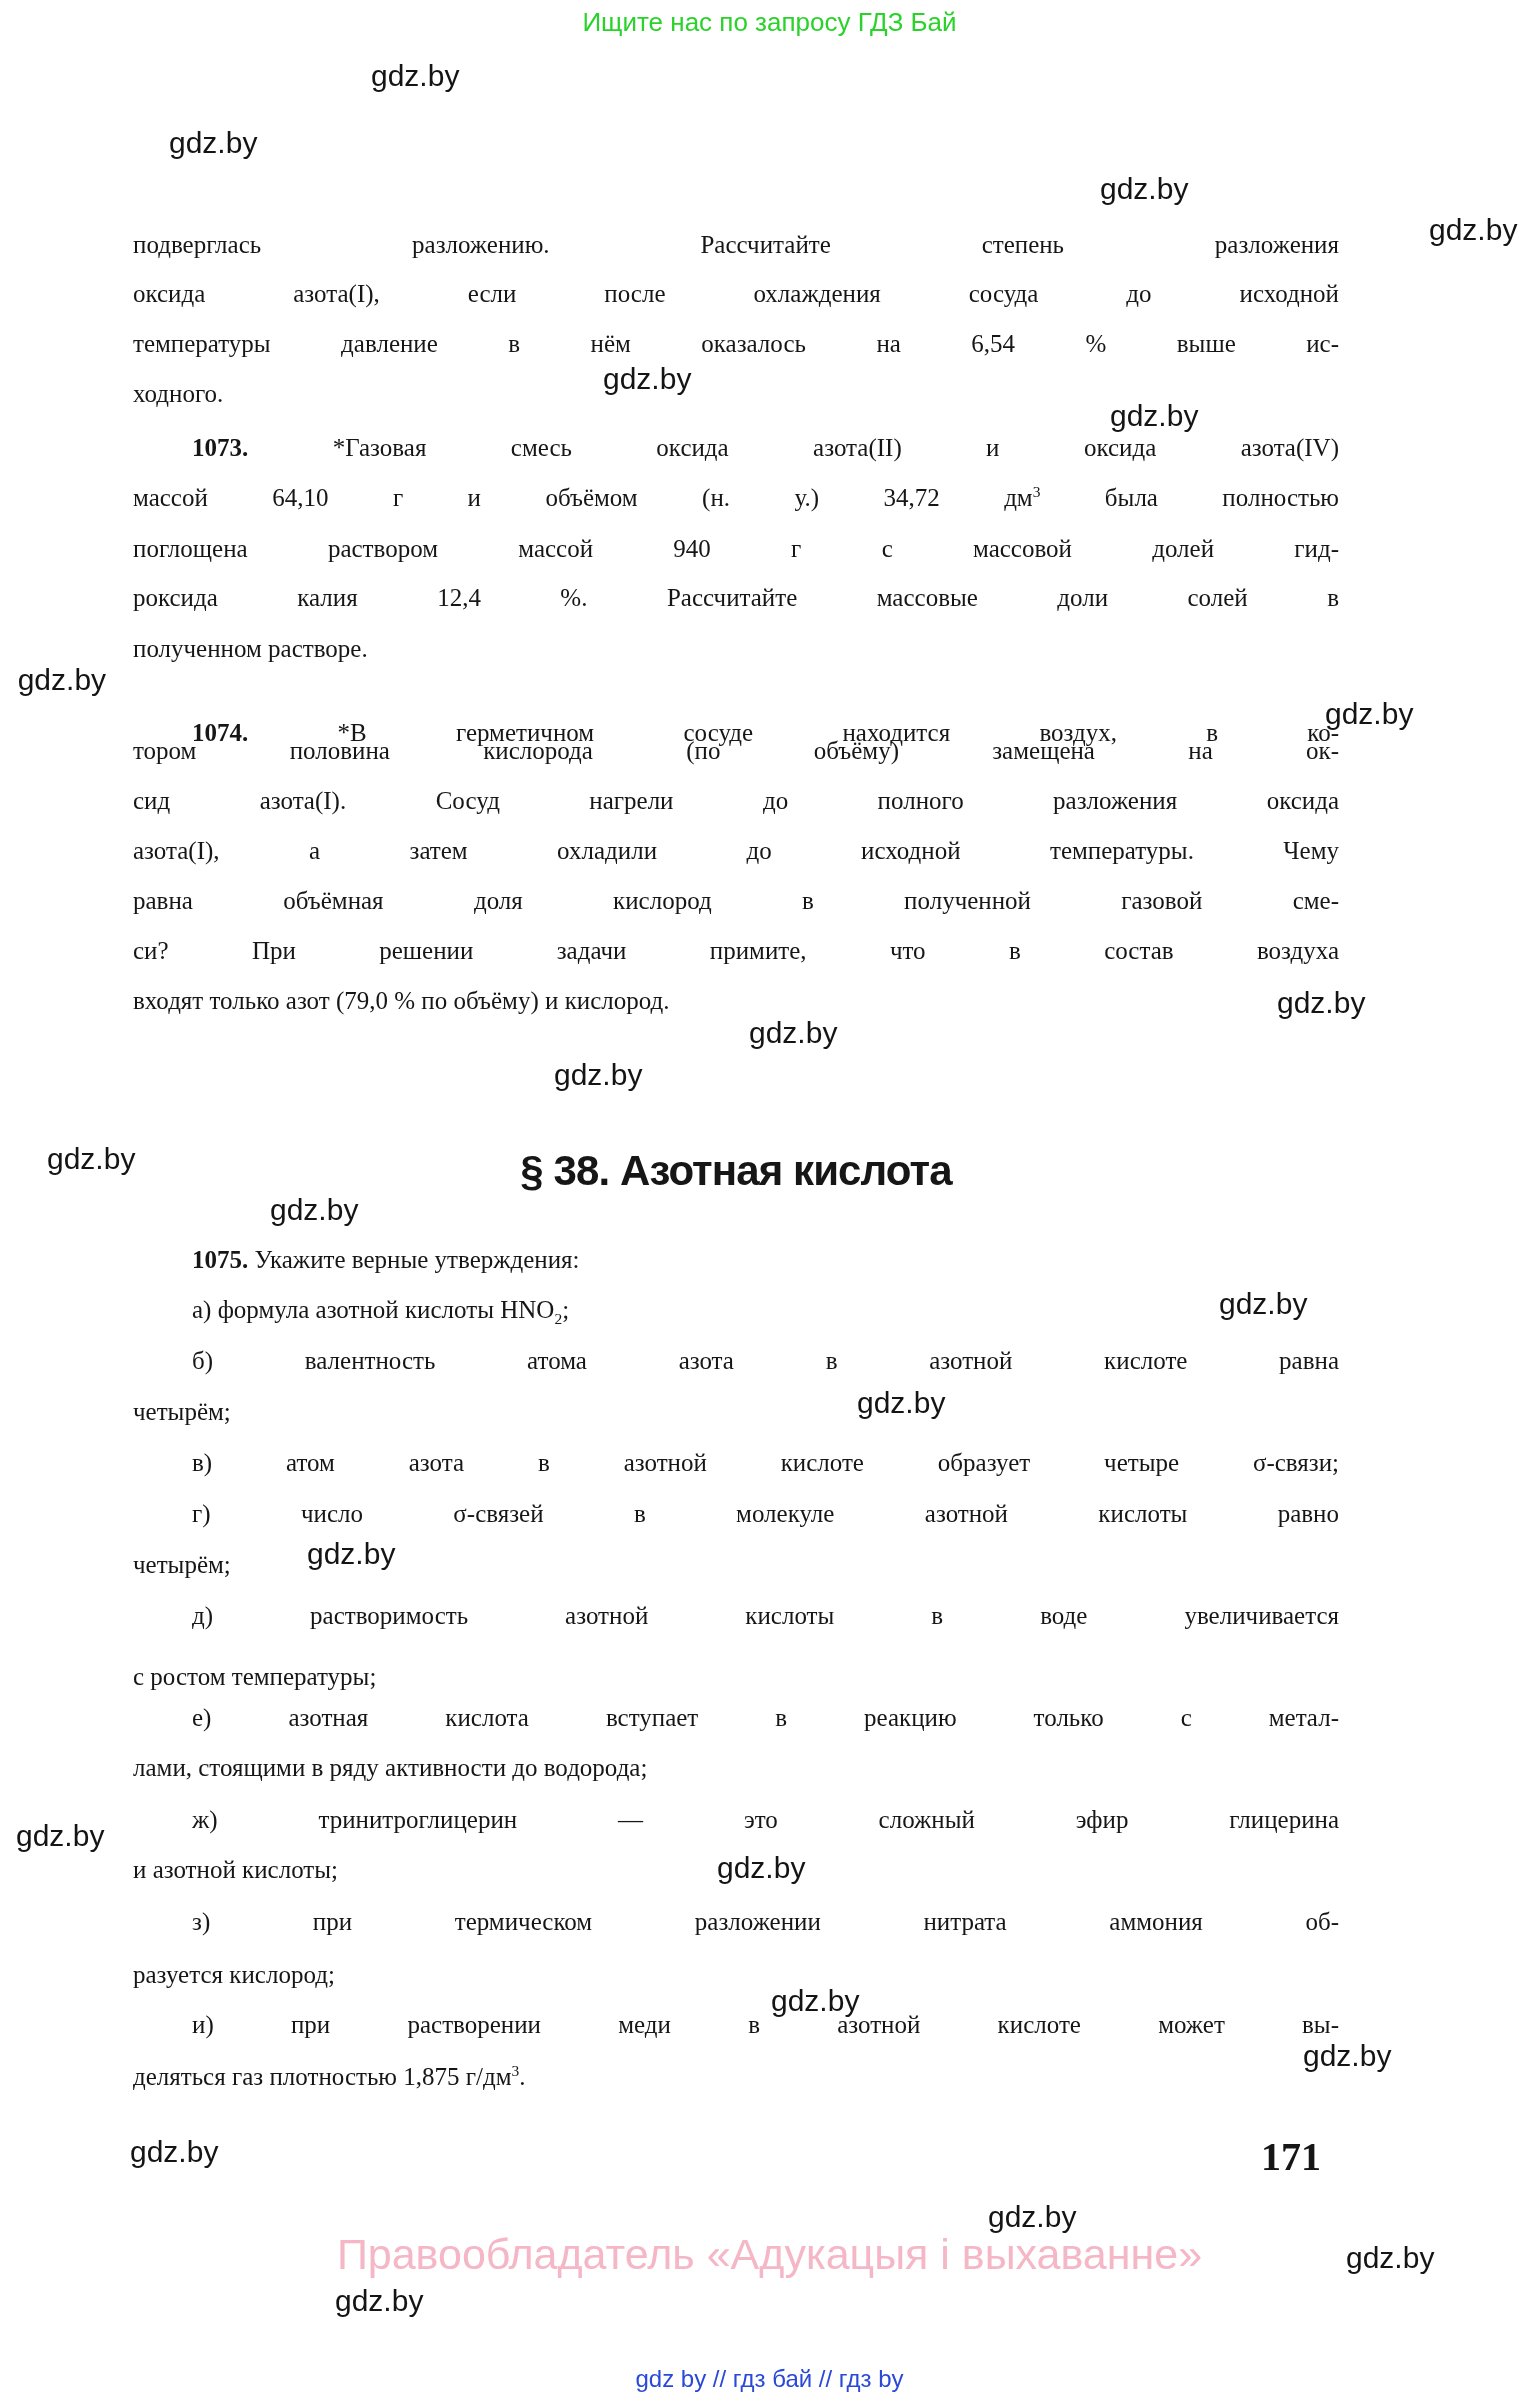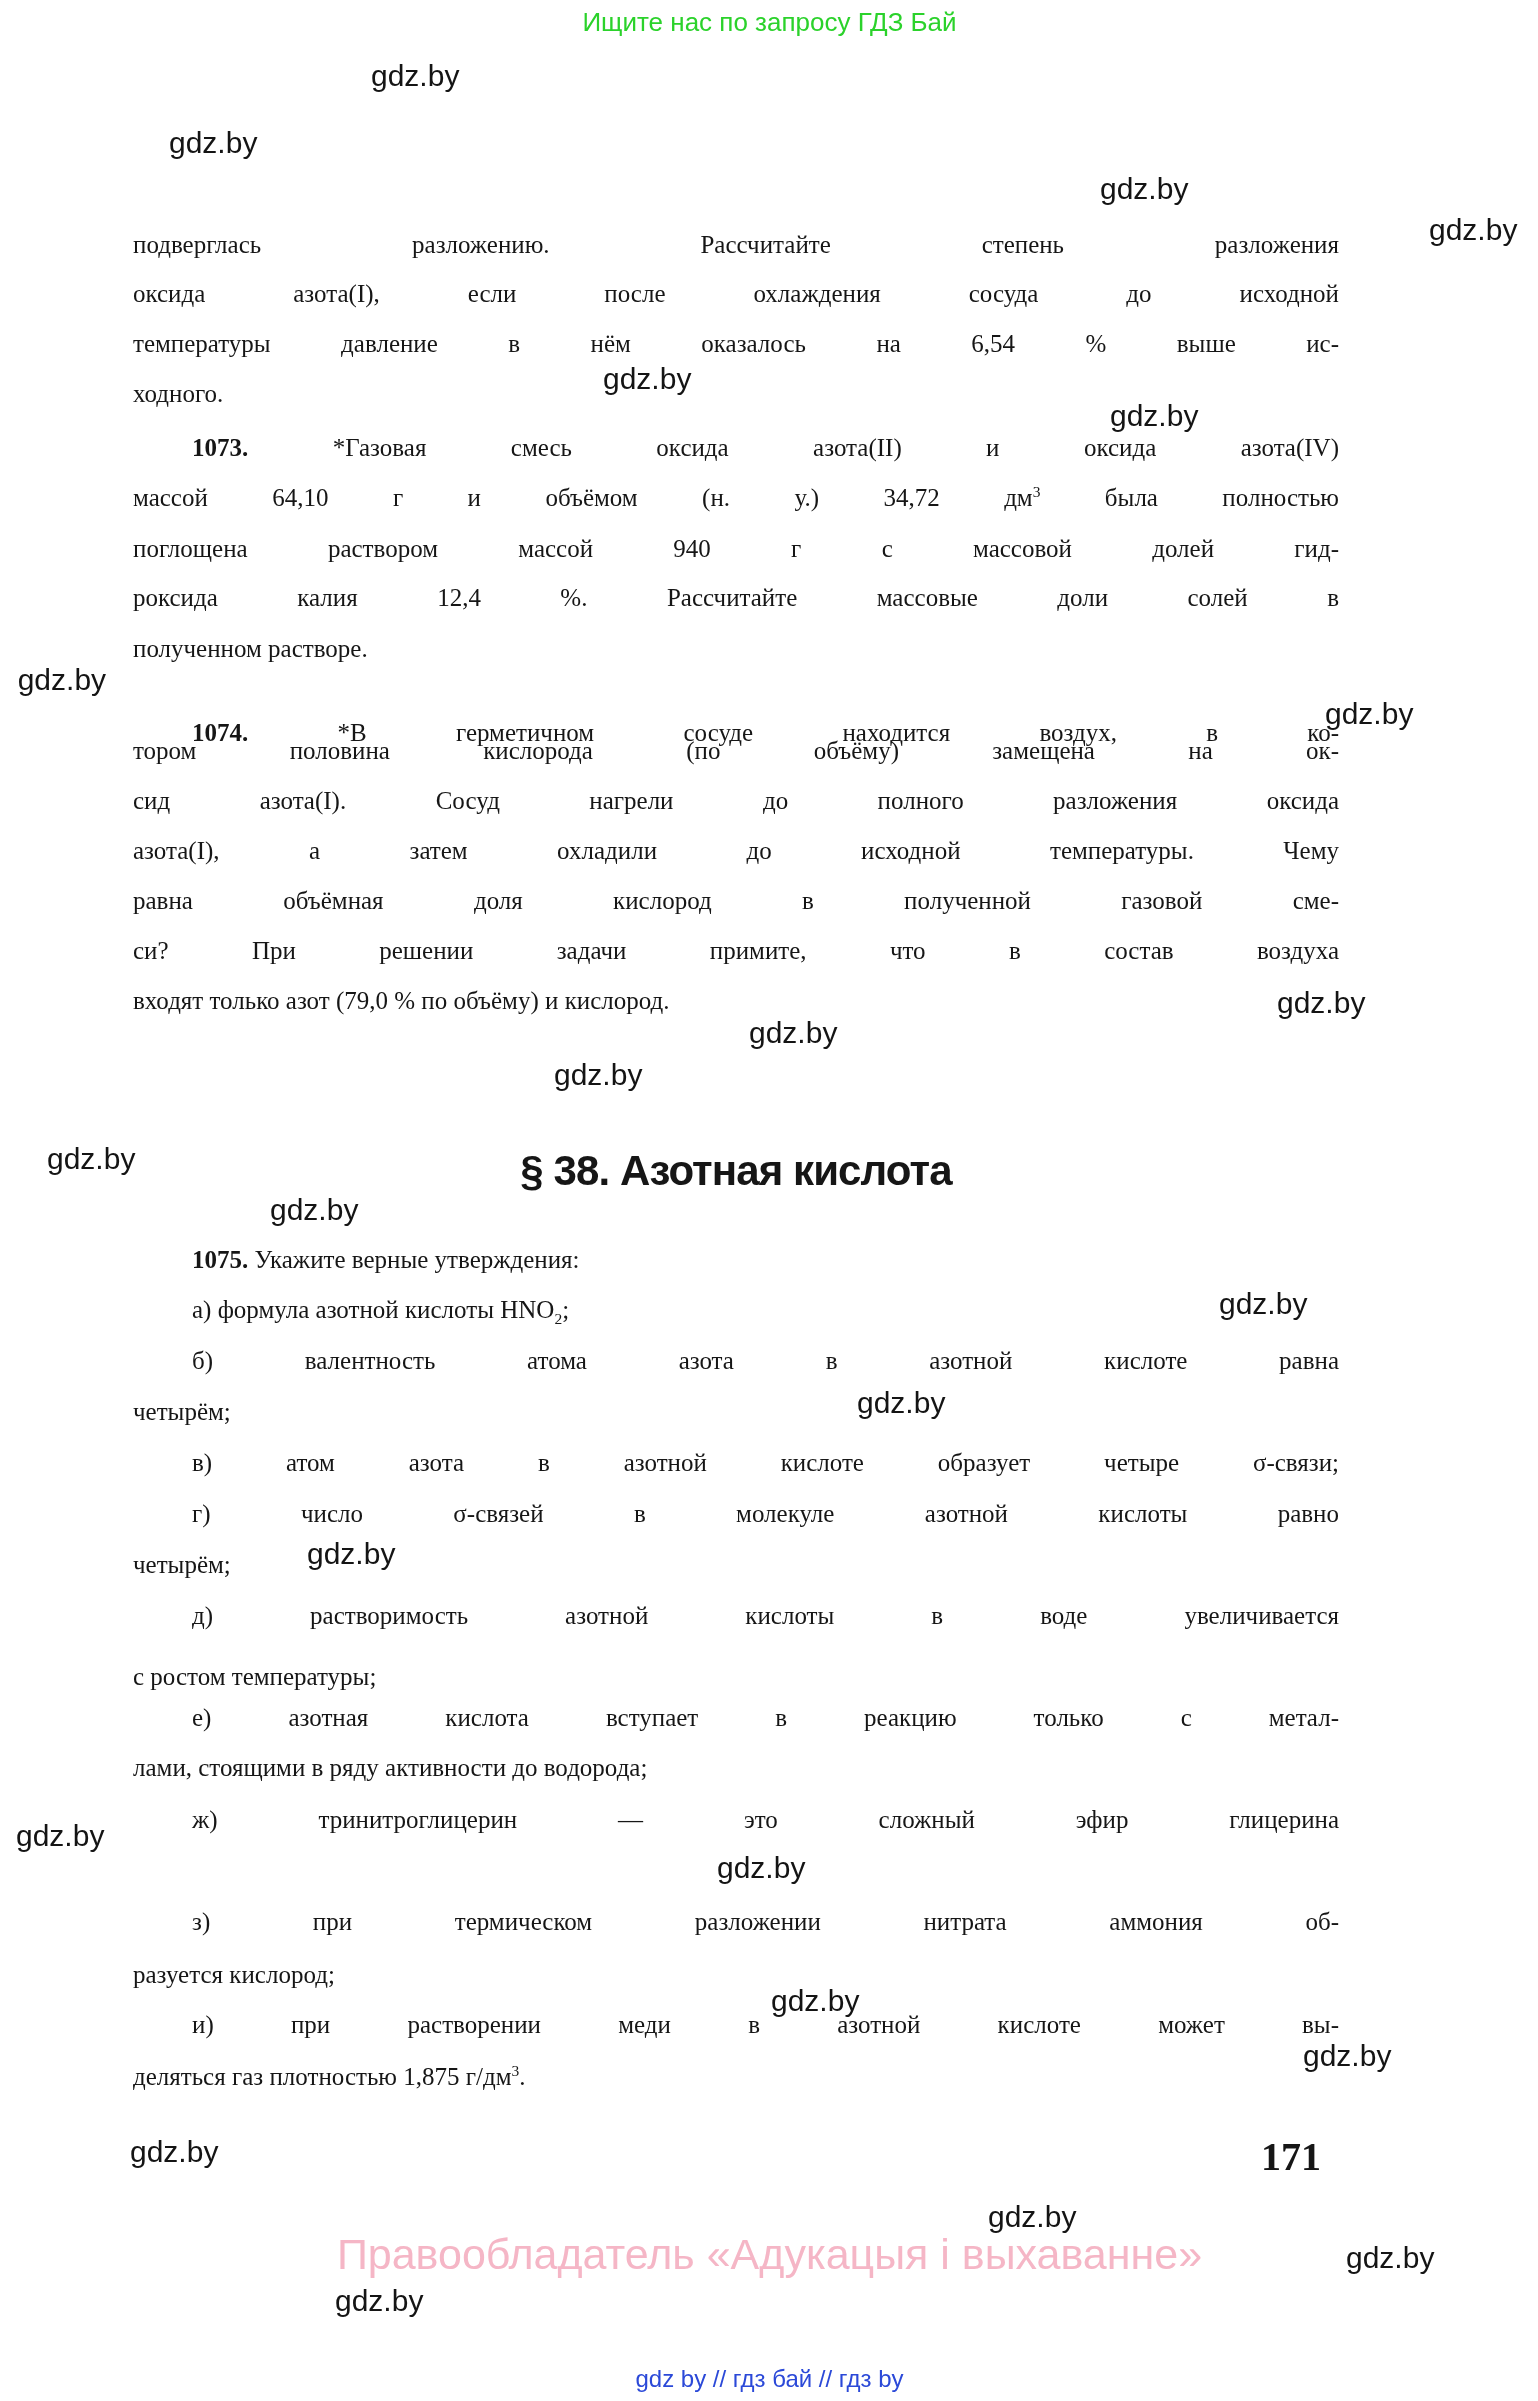--- a/index.html
+++ b/index.html
@@ -88,20 +88,21 @@
     <div class="line justify indent" style="top: 1346px;"><span>б) валентность атома азота в азотной кислоте равна</span></div>
     <div class="line" style="top: 1397px;"><span>четырём;</span></div>
     <div class="line justify indent" style="top: 1448px;"><span>в) атом азота в азотной кислоте образует четыре σ-связи;</span></div>
     <div class="line justify indent" style="top: 1499px;"><span>г) число σ-связей в молекуле азотной кислоты равно</span></div>
     <div class="line" style="top: 1550px;"><span>четырём;</span></div>
     <div class="line justify indent" style="top: 1601px;"><span>д) растворимость азотной кислоты в воде увеличивается</span></div>
     <div class="line" style="top: 1651px; margin-top: 11px;"><span>с ростом температуры;</span></div>
     <div class="line justify indent" style="top: 1703px;"><span>е) азотная кислота вступает в реакцию только с метал-</span></div>
     <div class="line" style="top: 1753px;"><span>лами, стоящими в ряду активности до водорода;</span></div>
     <div class="line justify indent" style="top: 1805px;"><span>ж) тринитроглицерин — это сложный эфир глицерина</span></div>
+    <div class="line" style="top: 1855px;"><span>и азотной кислоты;</span></div>
     <div class="line justify indent" style="top: 1907px;"><span>з) при термическом разложении нитрата аммония об-</span></div>
     <div class="line" style="top: 1960px;"><span>разуется кислород;</span></div>
     <div class="line justify indent" style="top: 2010px;"><span>и) при растворении меди в азотной кислоте может вы-</span></div>
     <div class="line" style="top: 2062px;"><span>деляться газ плотностью 1,875 г/дм</span><span class="seg-sup">3</span><span>.</span></div>
     <div class="wm" style="left: 371px; top: 59px;">gdz.by</div>
     <div class="wm" style="left: 169px; top: 126px;">gdz.by</div>
     <div class="wm" style="left: 1100px; top: 172px;">gdz.by</div>
     <div class="wm" style="left: 1429px; top: 213px;">gdz.by</div>
     <div class="wm" style="left: 603px; top: 362px;">gdz.by</div>
     <div class="wm" style="left: 1110px; top: 399px;">gdz.by</div>

